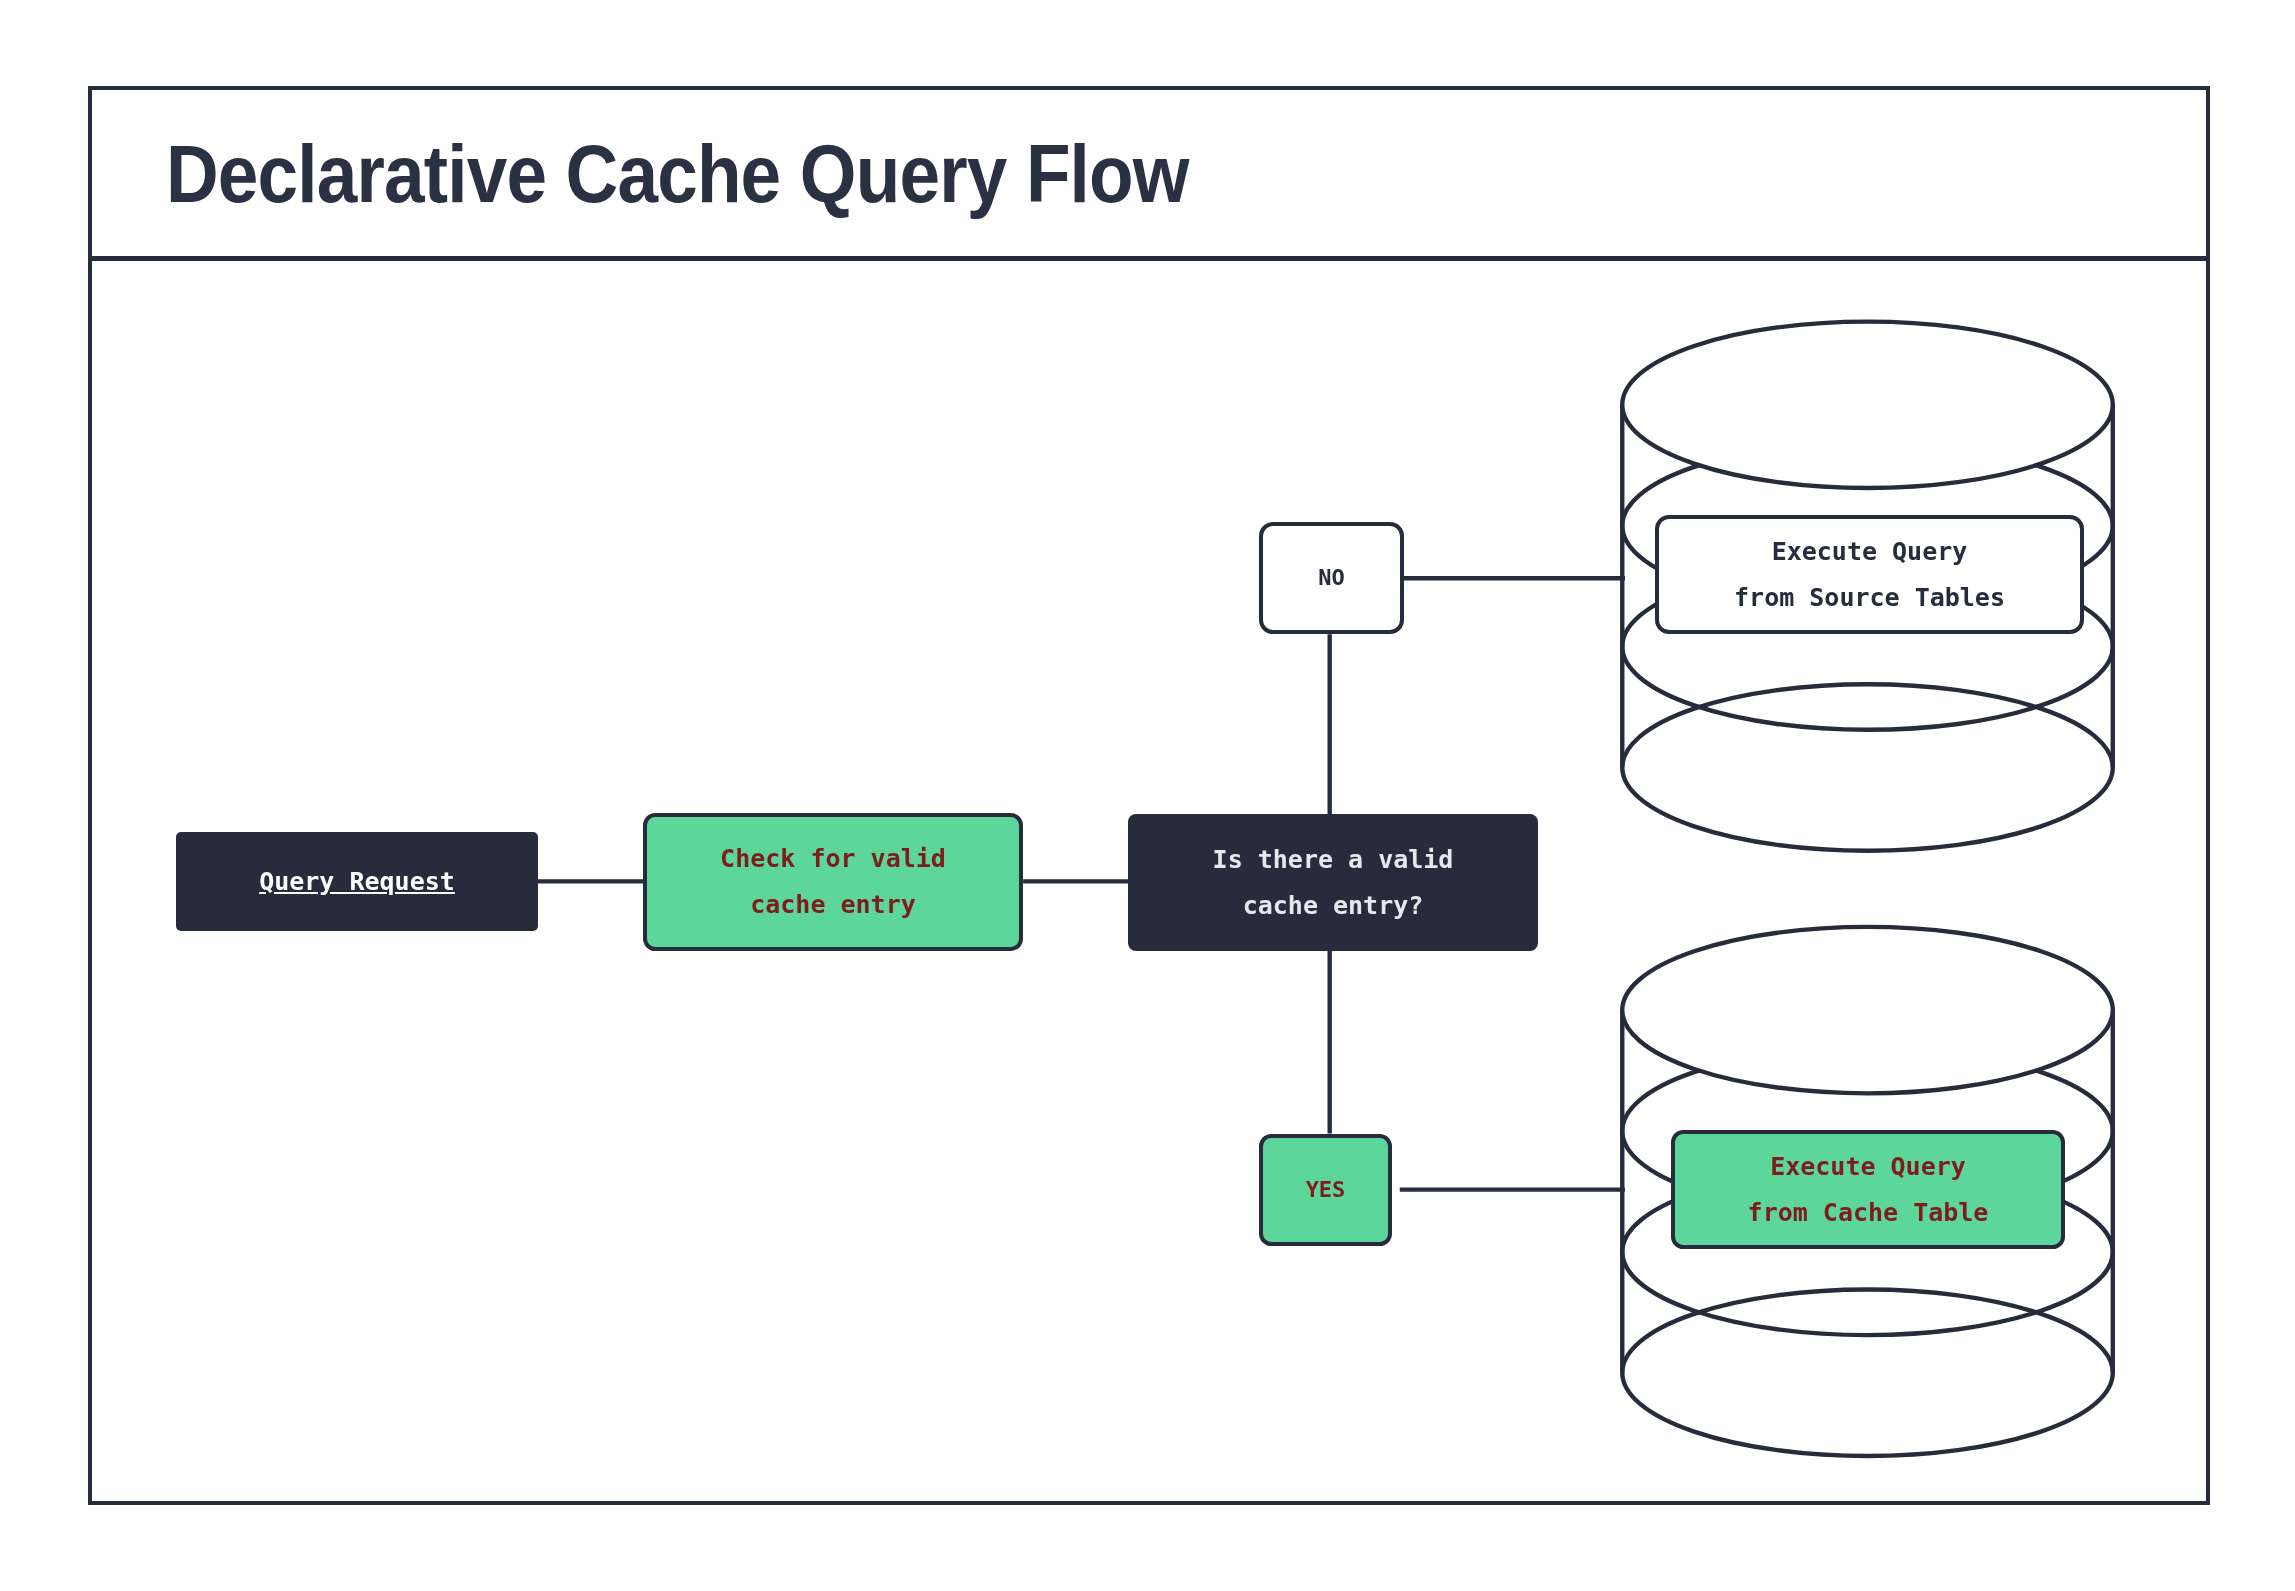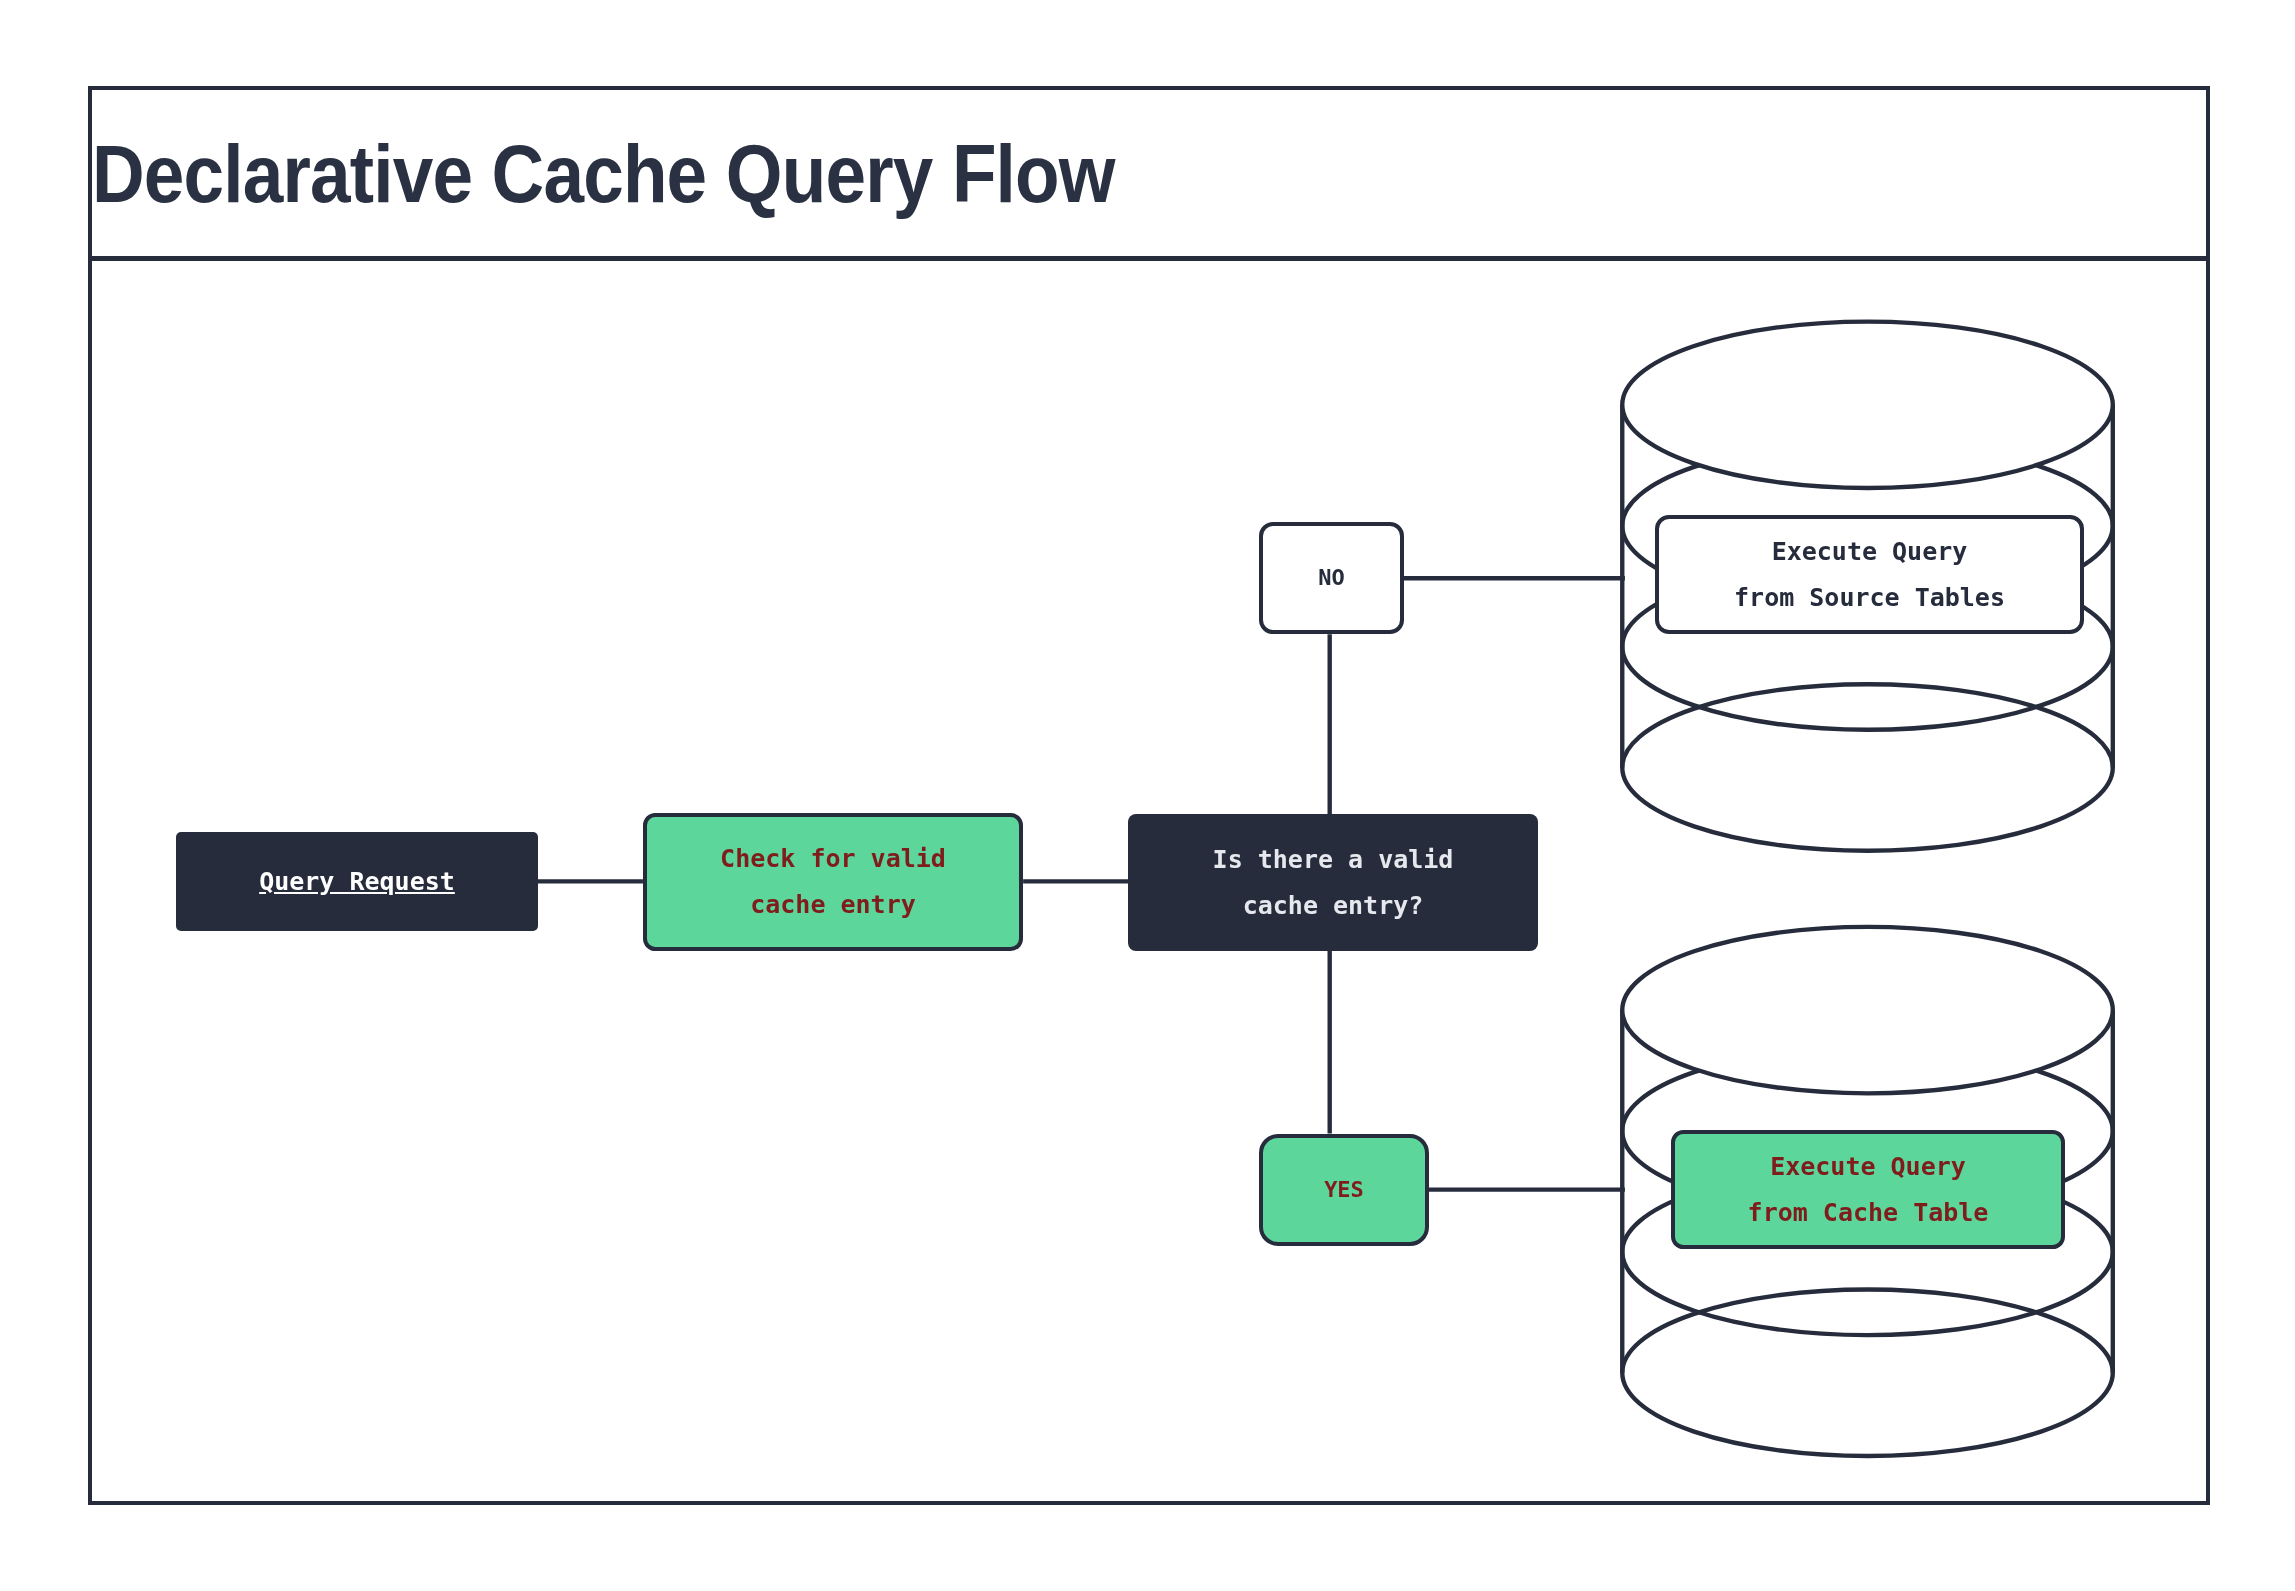--- a/index.html
+++ b/index.html
@@ -26,20 +26,21 @@
     box-sizing: border-box;
   }
   .title-bar {
     position: absolute;
     left: 92px;
     top: 90px;
     width: 2113px;
     height: 168px;
     display: flex;
     align-items: center;
+    padding-left: 74px;
     box-sizing: border-box;
   }
   .title-text {
     font-size: 81px;
     font-weight: bold;
     color: #2a3142;
     letter-spacing: -0.9px;
     transform: scaleX(0.9);
     transform-origin: left center;
     white-space: nowrap;
@@ -97,21 +98,21 @@
     border: 4.4px solid #262c3c;
     border-radius: 14px;
   }
   .node-small {
     font-size: 22px;
   }
   #query-request   { left: 176px;  top: 832px;  width: 362px; height: 99px; }
   #check-cache     { left: 643px;  top: 813px;  width: 380px; height: 138px; }
   #decision        { left: 1128px; top: 814px;  width: 410px; height: 137px; }
   #no-node         { left: 1259px; top: 522px;  width: 145px; height: 112px; }
-  #yes-node        { left: 1259px; top: 1134px; width: 170px; height: 112px; border-radius: 19px; }
+  #yes-node        { left: 1259px; top: 1134px; width: 133px; height: 112px; }
   #execute-source  { left: 1655px; top: 515px;  width: 429px; height: 119px; }
   #execute-cache   { left: 1671px; top: 1130px; width: 394px; height: 119px; }
 </style>
 </head>
 <body>
 
 <div class="canvas">
 
   <div class="frame"></div>
 

